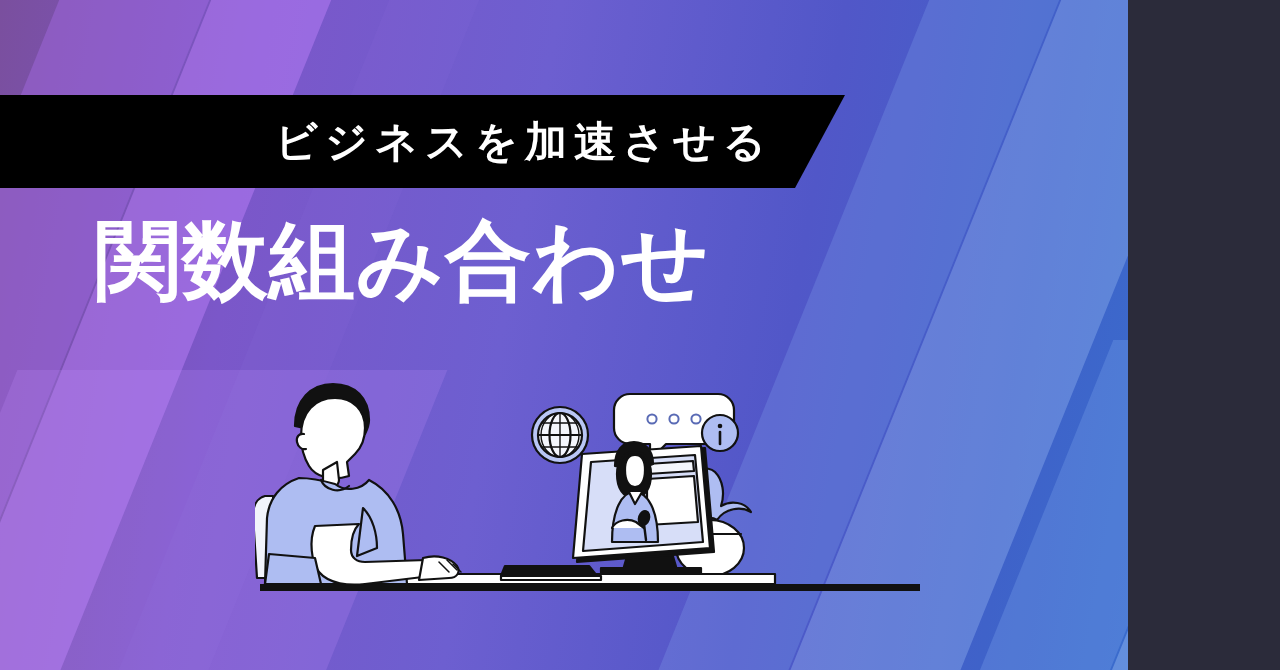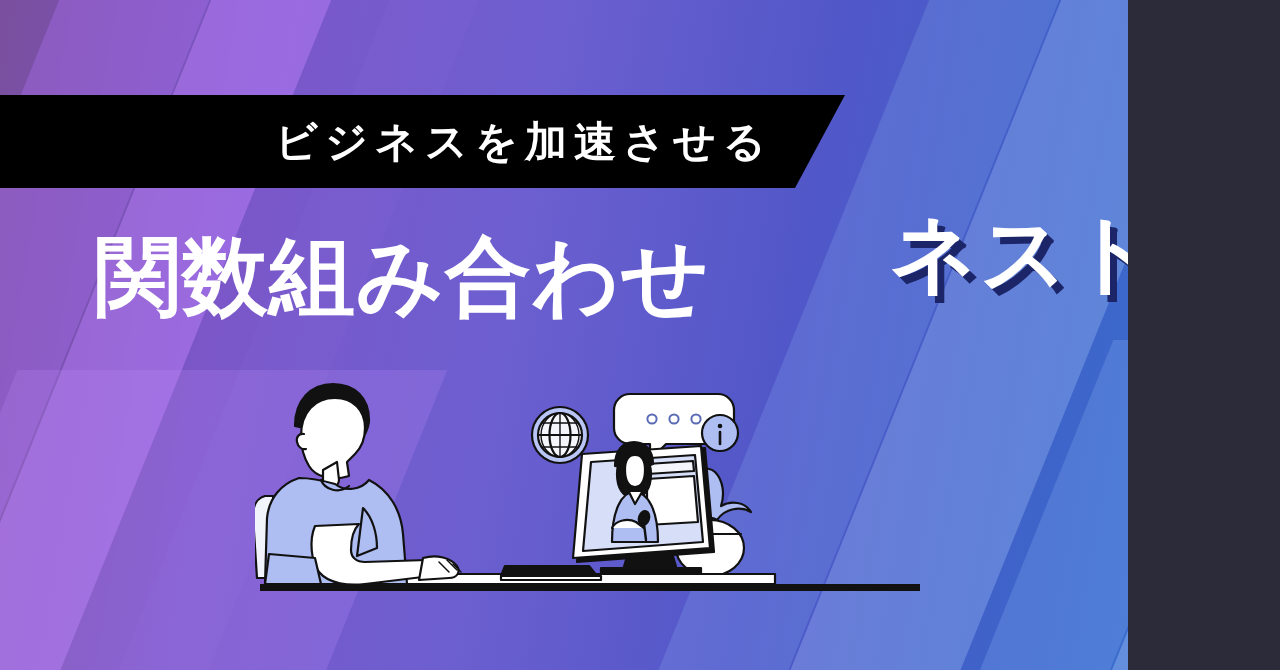--- a/index.html
+++ b/index.html
@@ -83,21 +83,21 @@
     font-size: 42px;
     font-weight: 700;
     letter-spacing: 7px;
     white-space: nowrap;
   }
 
   
   .headline {
     position: absolute;
     left: 95px;
-    top: 231px;
+    top: 215px;
     color: #ffffff;
     font-size: 86px;
     font-weight: 700;
     letter-spacing: 1px;
     line-height: 1.05;
     white-space: nowrap;
   }
 
   
   .side-sub {
@@ -148,21 +148,20 @@
     <div class="wedge w1"></div>
     <div class="wedge w2"></div>
   </div>
 
   <div class="banner">
     <span class="banner-text">ビジネスを加速させる</span>
   </div>
 
   <div class="headline">関数組み合わせ</div>
 
-  <div class="side-main">ネスト</div>
 
   <div class="illo">
     <svg viewBox="0 0 680 215" xmlns="http://www.w3.org/2000/svg">
       <g fill="none" stroke="#111111" stroke-width="2.2" stroke-linejoin="round" stroke-linecap="round">
 
         <g>
           <circle cx="305" cy="57" r="28" fill="#b9c6f5"></circle>
           <circle cx="305" cy="57" r="22" fill="#f4f6fc"></circle>
           <ellipse cx="305" cy="57" rx="10.5" ry="22" fill="none"></ellipse>
           <ellipse cx="305" cy="57" rx="19" ry="22" fill="none" stroke-width="1.4"></ellipse>

